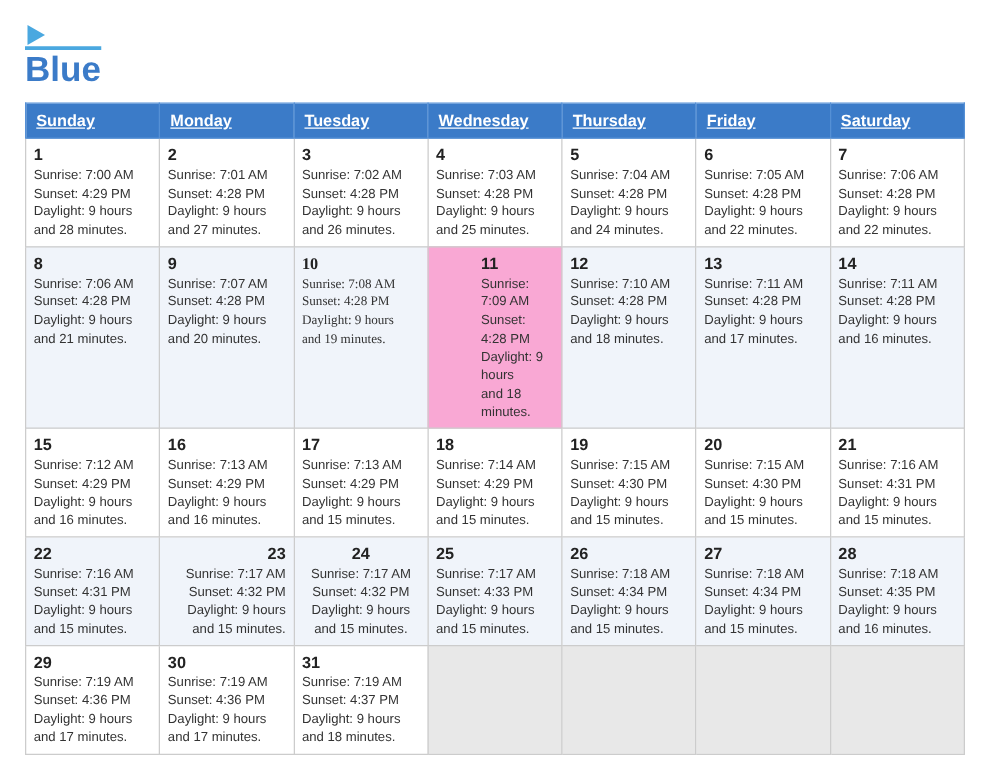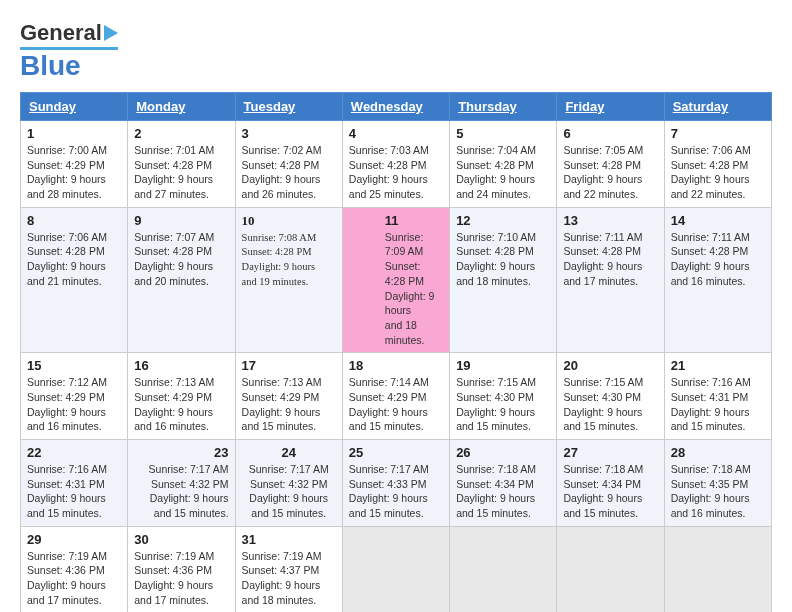--- a/index.html
+++ b/index.html
@@ -88,21 +88,20 @@
       font-size: 10.5px;
       line-height: 1.4;
     }
   </style>
 </head>
 <body>
 
 <div class="header-area">
   <div class="logo">
     <div class="logo-line">
-      <span style="font-size:22px;font-weight:bold;color:#333;">General</span>
       <span class="logo-arrow"></span>
     </div>
     <div style="height:3px;background:#4aa8e0;width:100%;margin-top:1px;"></div>
     <span style="font-size:28px;font-weight:bold;color:#3b7bc8;margin-top:0;">Blue</span>
   </div>
   <div class="title-area">
     <h1></h1>
     <h2></h2>
   </div>
 </div>

